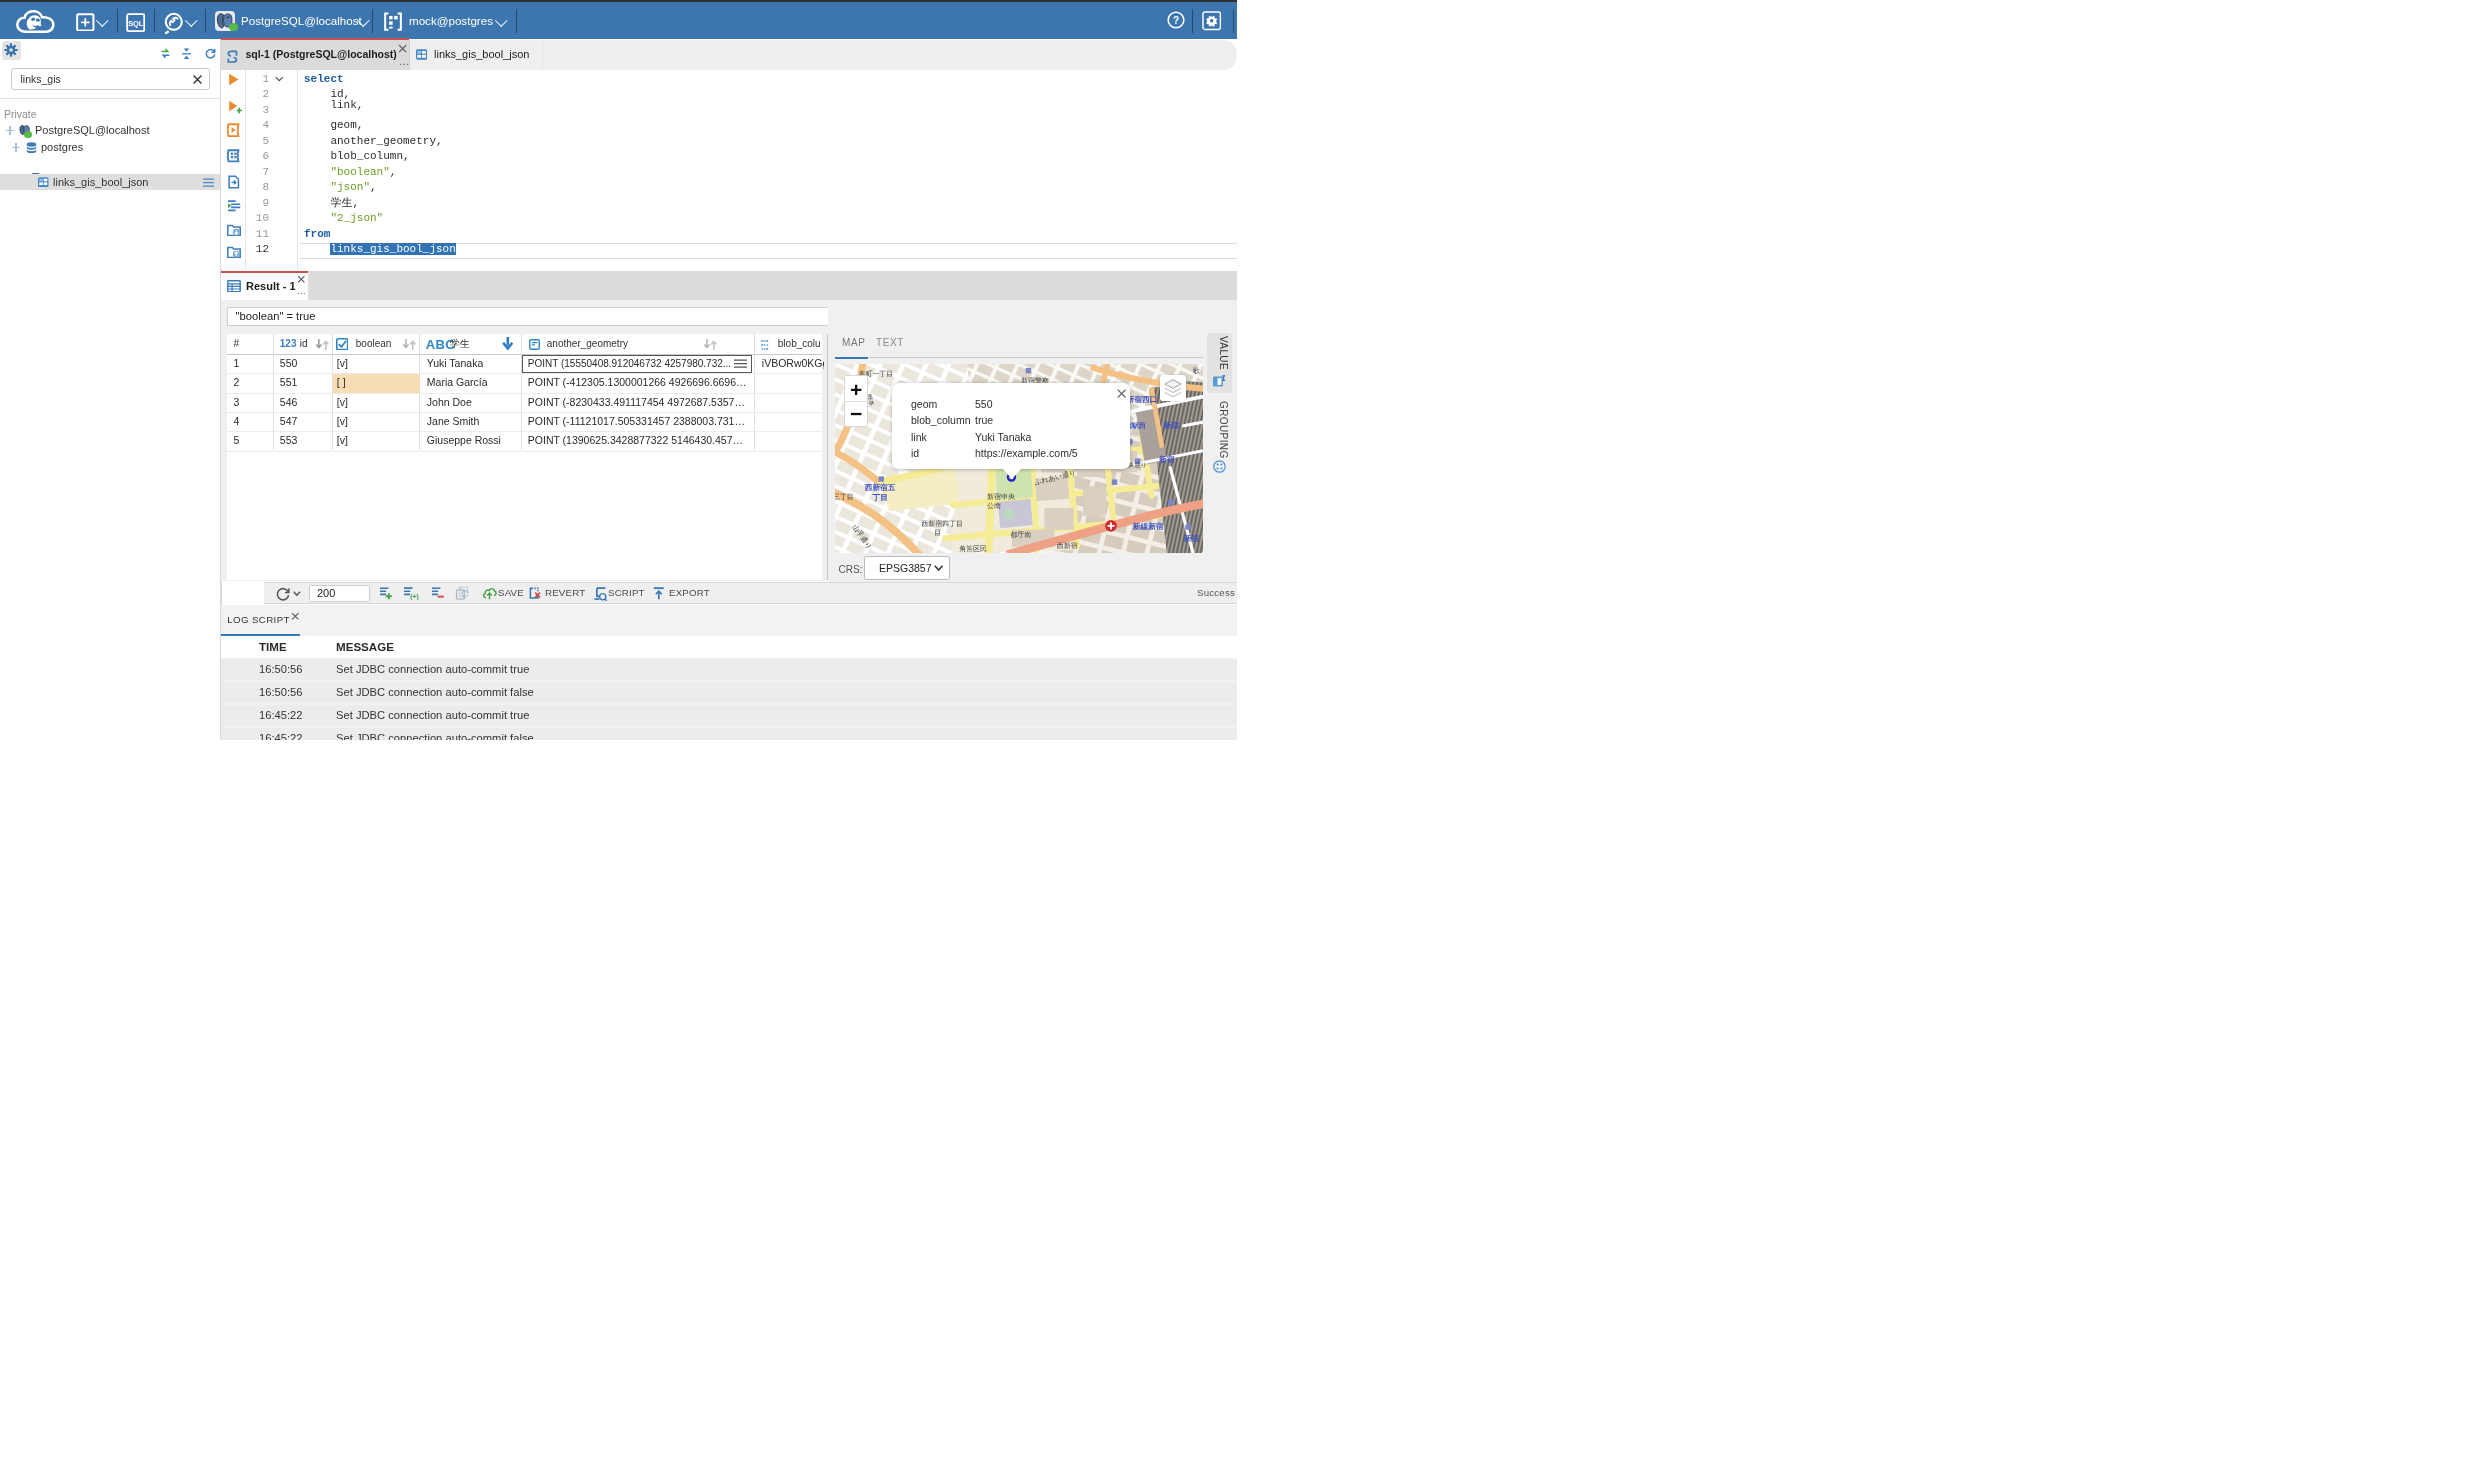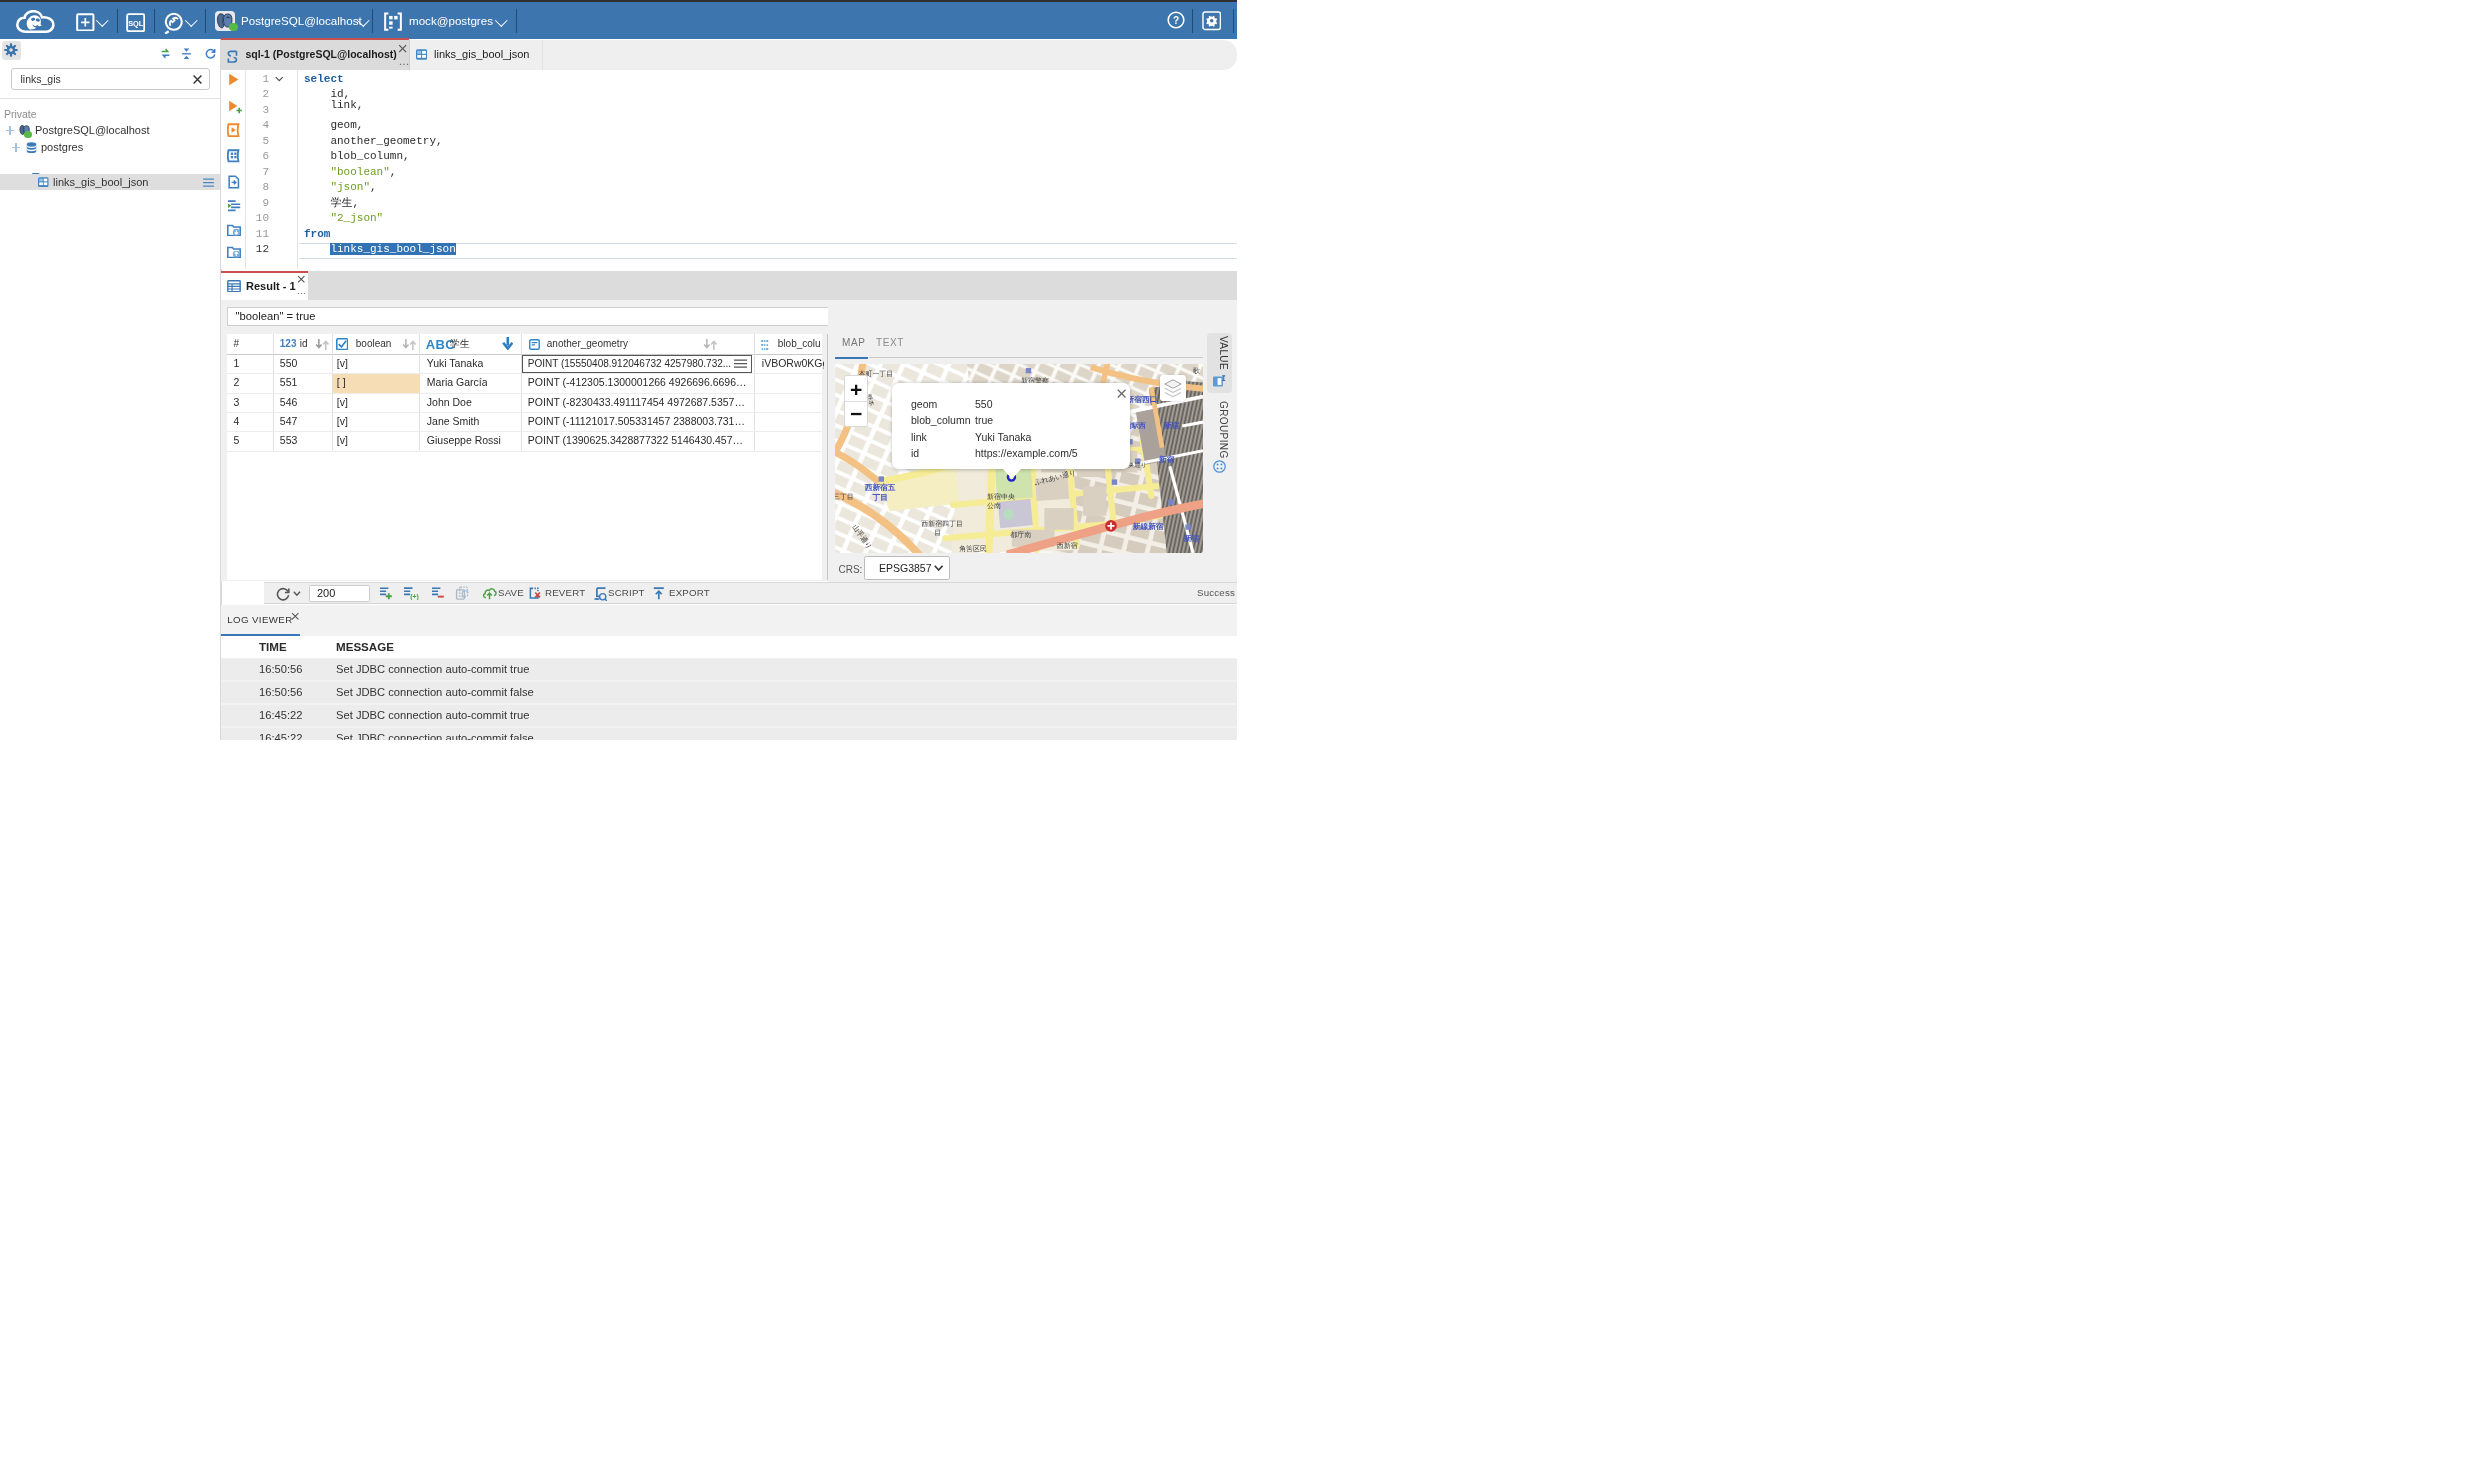--- a/index.html
+++ b/index.html
@@ -666,21 +666,21 @@
   <div class="tbtext" style="left:344px">SCRIPT</div>
 
   <svg class="abs" style="left:389px;top:3.5px" width="11.6" height="13" viewBox="0 0 15 17">
     <path d="M1 1.5 h13" stroke="#3a79b5" stroke-width="2.4"></path>
     <path d="M7.5 16 V6 M3.5 9.5 L7.5 5.5 L11.5 9.5" fill="none" stroke="#3a79b5" stroke-width="2.2"></path>
   </svg>
   <div class="tbtext" style="left:405px">EXPORT</div>
   <div class="tbtext" style="left:933px;color:#555">Success - 9ms</div>
 </div>
 <div class="abs" id="log">
-  <div class="abs" style="left:6.2px;top:0;font-size:9.7px;color:#333;line-height:29.5px;letter-spacing:0.4px">LOG VIEWER</div>
+  <div class="abs" style="left:6.2px;top:0;font-size:9.7px;color:#333;line-height:29.5px;letter-spacing:0.4px">LOG SCRIPT</div>
   <svg class="abs" style="left:70px;top:7px" width="8.5" height="8.5" viewBox="0 0 12 12">
         <path d="M1.5 1.5 L10.5 10.5 M10.5 1.5 L1.5 10.5" stroke="#555" stroke-width="1.5"></path>
       </svg>
   <div class="abs" style="left:0;top:29px;width:79px;height:2.3px;background:#3878b8"></div>
   <div id="loghead">
     <div class="abs" style="left:38px;top:0;font-size:11.6px;font-weight:bold;color:#2b2b2b;line-height:22px">TIME</div>
     <div class="abs" style="left:115px;top:0;font-size:11.6px;font-weight:bold;color:#2b2b2b;line-height:22px">MESSAGE</div>
   </div>
   <div class="logrow" style="top:54px">
     <span class="abs" style="left:38px">16:50:56</span>

